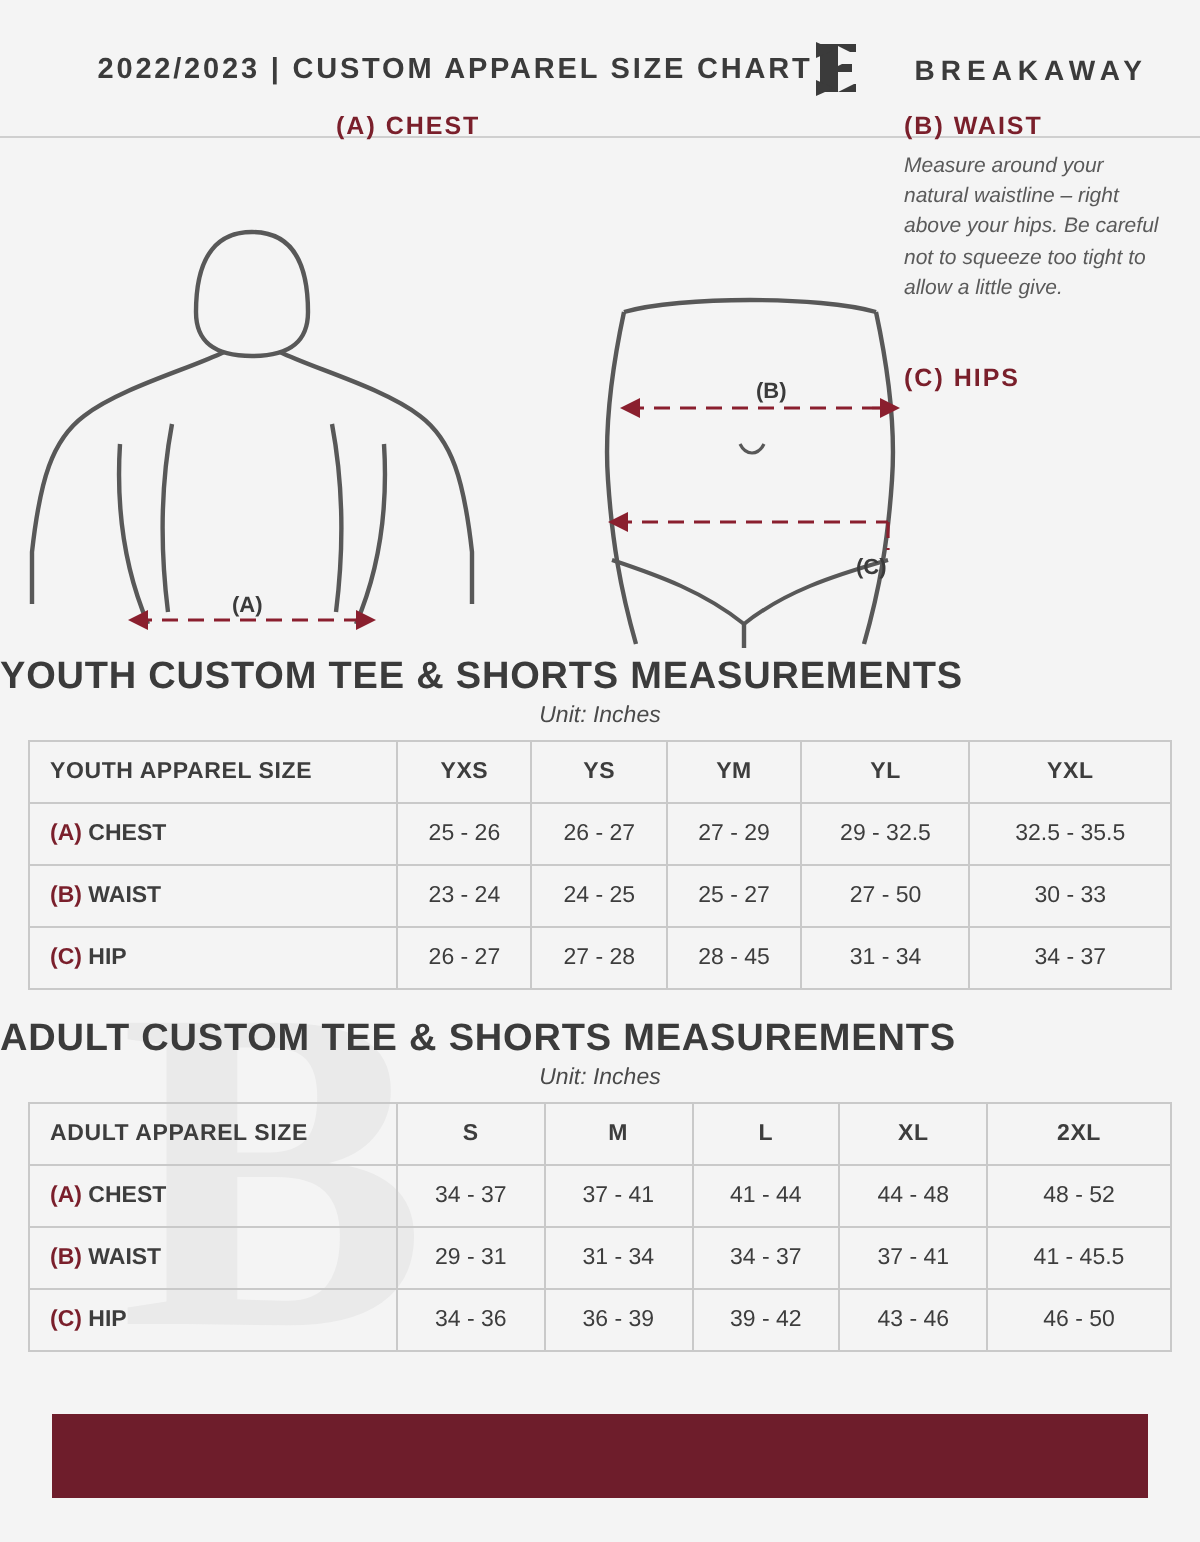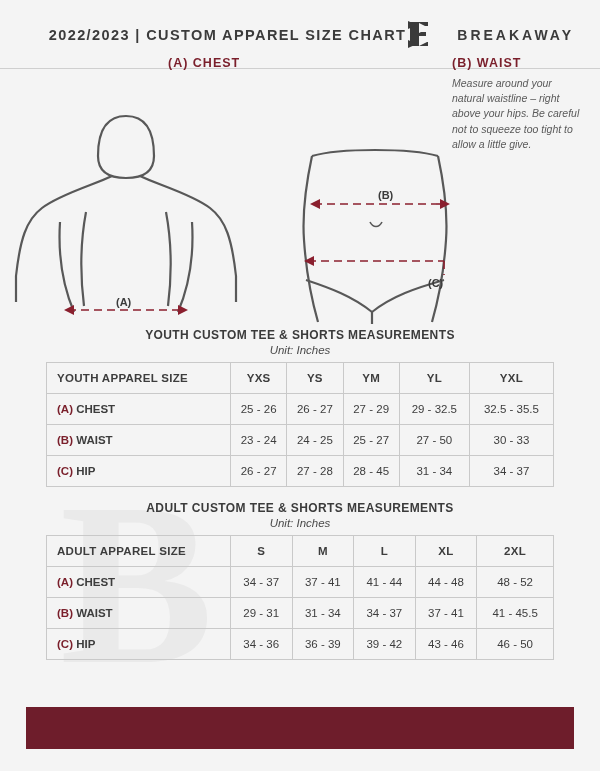--- a/index.html
+++ b/index.html
@@ -109,36 +109,36 @@
   #note-waist { left: 452px; top: 12px; width: 130px; }
   #note-hips  { left: 452px; top: 138px; width: 135px; }
 
   
   .section {
     position: relative;
     z-index: 2;
     margin-top: 4px;
   }
   .section-title {
-    text-align: center;
-    font-size: 12px;
+    text-align: left;
+    font-size: 19px;
     font-weight: bold;
     letter-spacing: 0.4px;
     color: #3b3b3b;
   }
   .section-sub {
     text-align: center;
     font-size: 11.5px;
     font-style: italic;
     color: #4a4a4a;
     margin-top: 2px;
     margin-bottom: 6px;
   }
   table.sizes {
-    width: 508px;
+    width: 572px;
     margin: 0 auto;
     border-collapse: collapse;
     background: transparent;
   }
   table.sizes th, table.sizes td {
     border: 1px solid #c9c9c9;
     height: 28px;
     font-size: 11.5px;
     text-align: center;
     color: #3d3d3d;
@@ -257,20 +257,21 @@
     </svg>
 
     <div class="note" id="note-chest">
       <div class="note-title">(A) CHEST</div>
     </div>
     <div class="note" id="note-waist">
       <div class="note-title">(B) WAIST</div>
       <div class="note-body">Measure around your natural waistline – right above your hips. Be careful not to squeeze too tight to allow a little give.</div>
     </div>
     <div class="note" id="note-hips">
+      <div class="note-title">(C) HIPS</div>
     </div>
   </div>
 
   <div class="section">
     <div class="section-title">YOUTH CUSTOM TEE &amp; SHORTS MEASUREMENTS</div>
     <div class="section-sub">Unit: Inches</div>
     <table class="sizes">
       <thead>
         <tr>
           <th class="rowhead col-label">YOUTH APPAREL SIZE</th>

